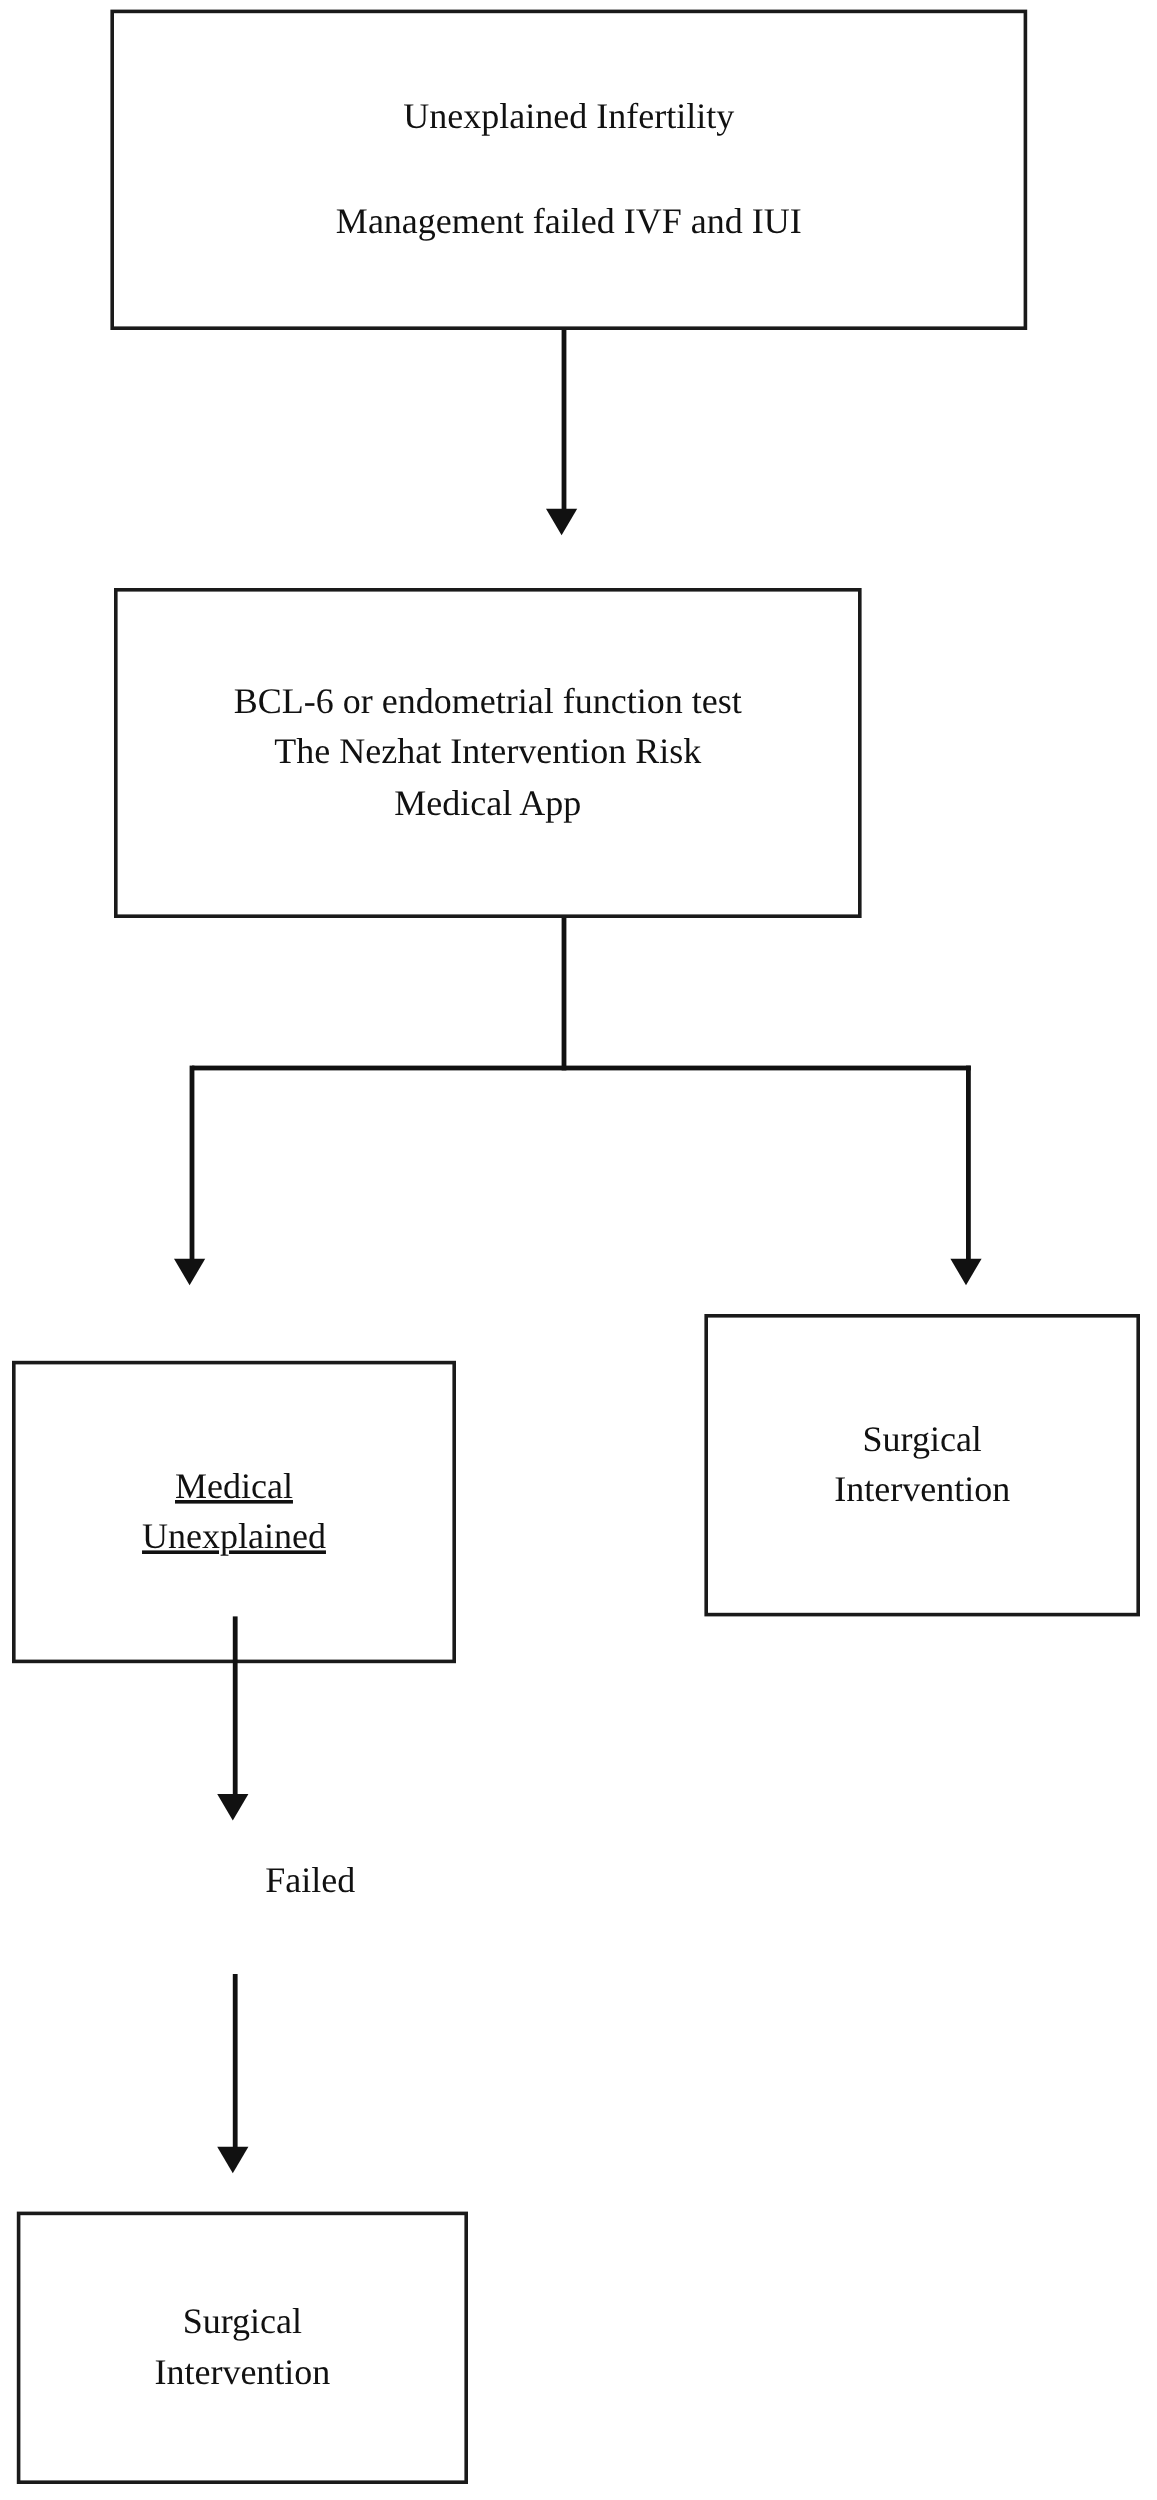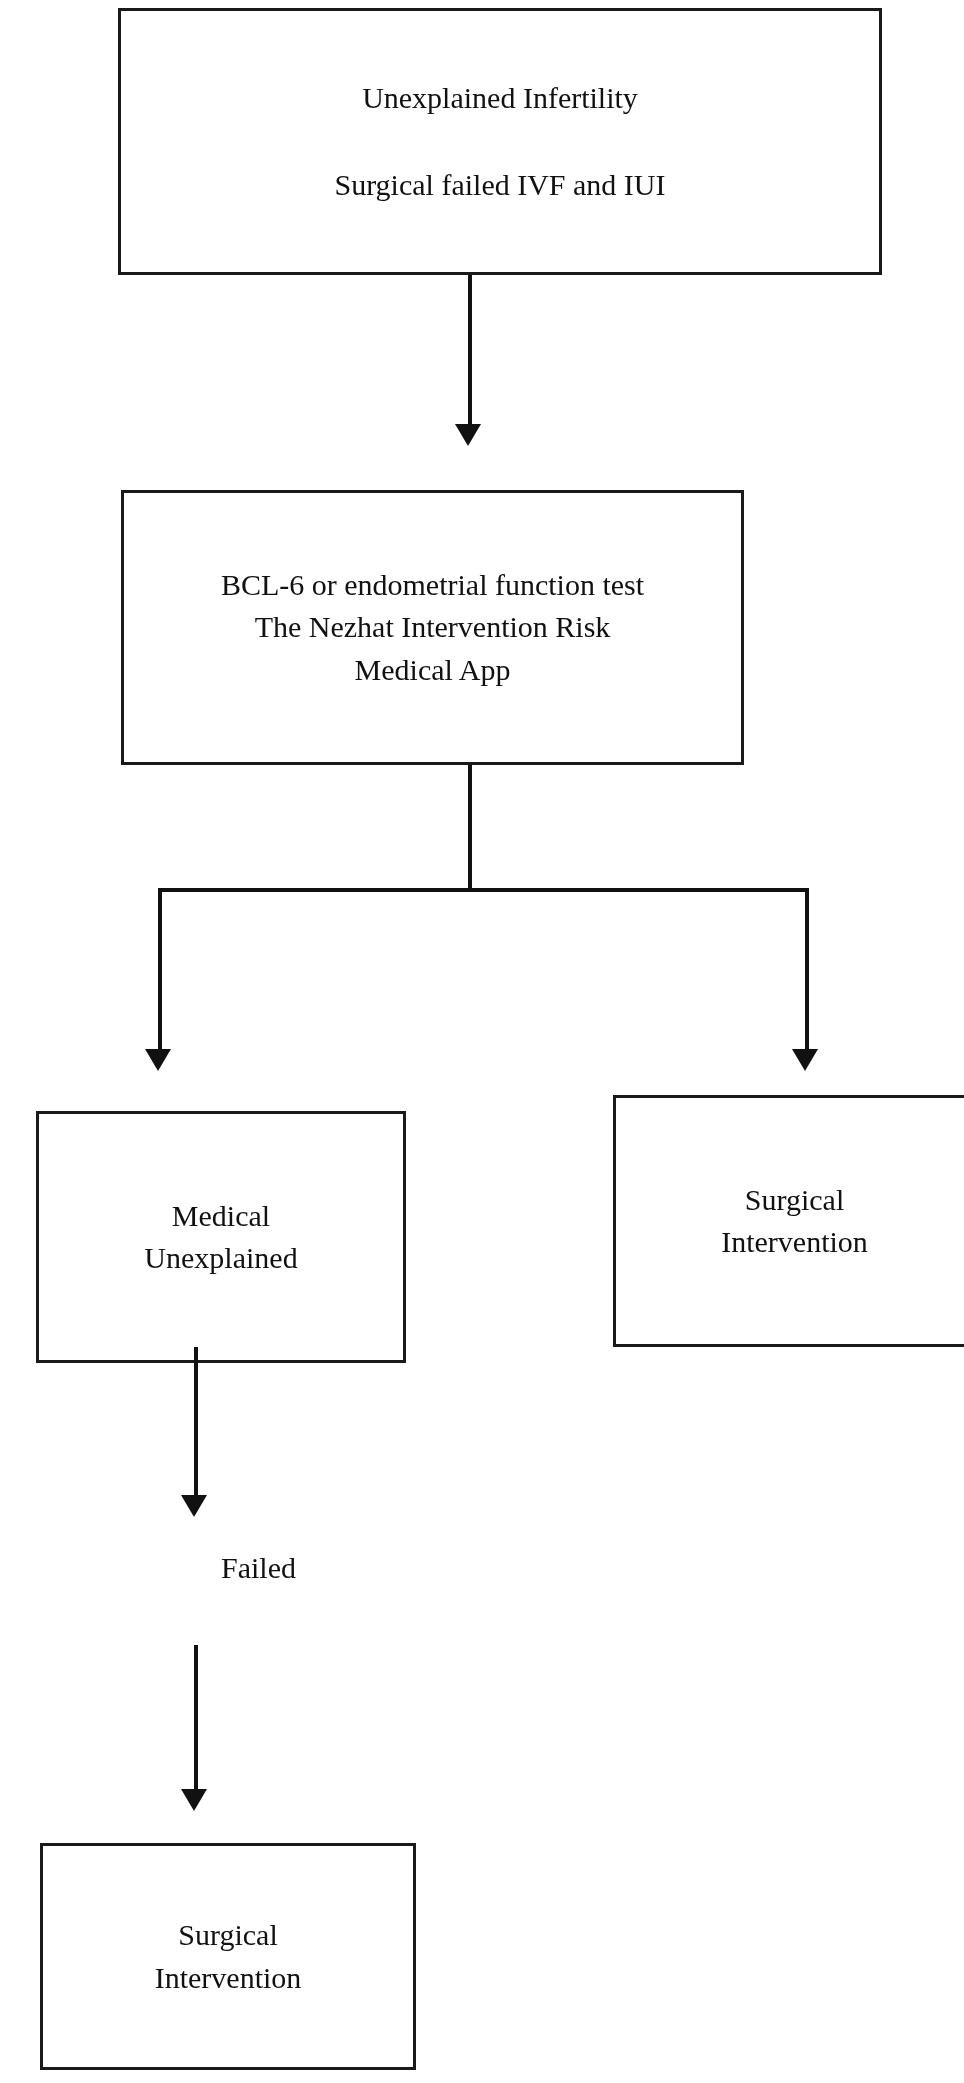--- a/index.html
+++ b/index.html
@@ -19,21 +19,20 @@
   .node {
     position: absolute;
     box-sizing: border-box;
     background: #ffffff;
     border: 3px solid #1a1a1a;
     display: flex;
     flex-direction: column;
     align-items: flex-start;
     justify-content: center;
     text-align: center;
-    margin-left: 26px;
   }
   .node .line {
     display: block;
     width: 100%;
     line-height: 1.15;
   }
 
   
   #node-unexplained-infertility {
     left: 92px; top: 8px; width: 764px; height: 267px;
@@ -41,22 +40,23 @@
   }
   #node-unexplained-infertility .line:first-child { margin-bottom: 44px; }
 
   #node-diagnostic-test {
     left: 95px; top: 490px; width: 623px; height: 275px;
     font-size: 30px;
   }
   #node-diagnostic-test .line { margin: 4px 0; }
 
   #node-medical-management {
-    left: 10px; top: 1111px; width: 370px; height: 252px;
+    left: 10px; top: 1134px; width: 370px; height: 252px;
     font-size: 30px;
+    text-decoration: underline;
   }
   #node-surgical-intervention-right {
     left: 587px; top: 1095px; width: 363px; height: 252px;
     font-size: 30px;
   }
   #node-surgical-intervention-bottom {
     left: 14px; top: 1843px; width: 376px; height: 227px;
     font-size: 30px;
   }
   .node .line + .line { margin-top: 8px; }
@@ -115,21 +115,21 @@
     line-height: 1.1;
   }
 </style>
 </head>
 <body>
 
 <div id="canvas">
 
   <div class="node" id="node-unexplained-infertility">
     <span class="line">Unexplained Infertility</span>
-    <span class="line">Surgical failed IVF and IUI</span>
+    <span class="line">Management failed IVF and IUI</span>
   </div>
 
   <div class="vline" id="conn-1-stem"></div>
   <div class="arrowhead" id="conn-1-head"></div>
 
   <div class="node" id="node-diagnostic-test">
     <span class="line">BCL-6 or endometrial function test</span>
     <span class="line">The Nezhat Intervention Risk</span>
     <span class="line">Medical App</span>
   </div>

